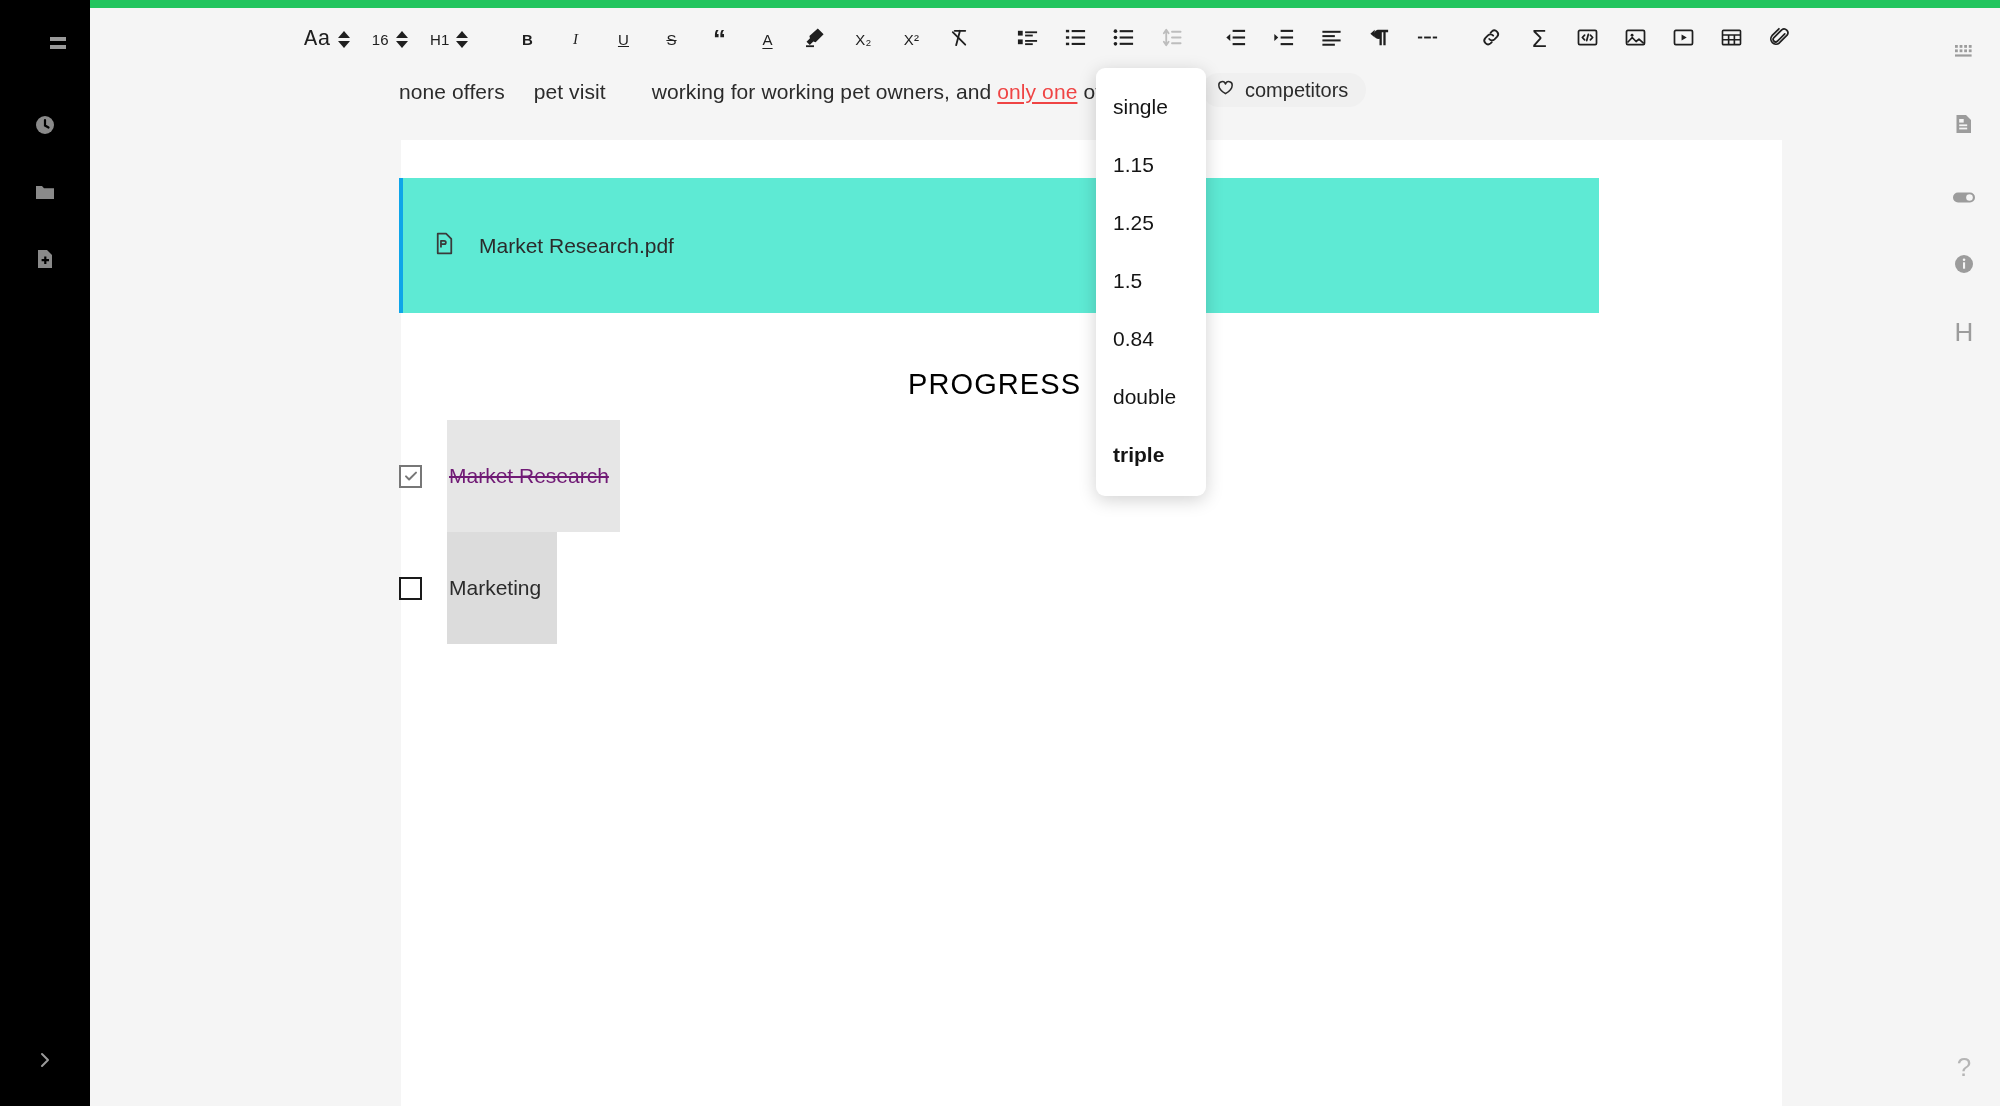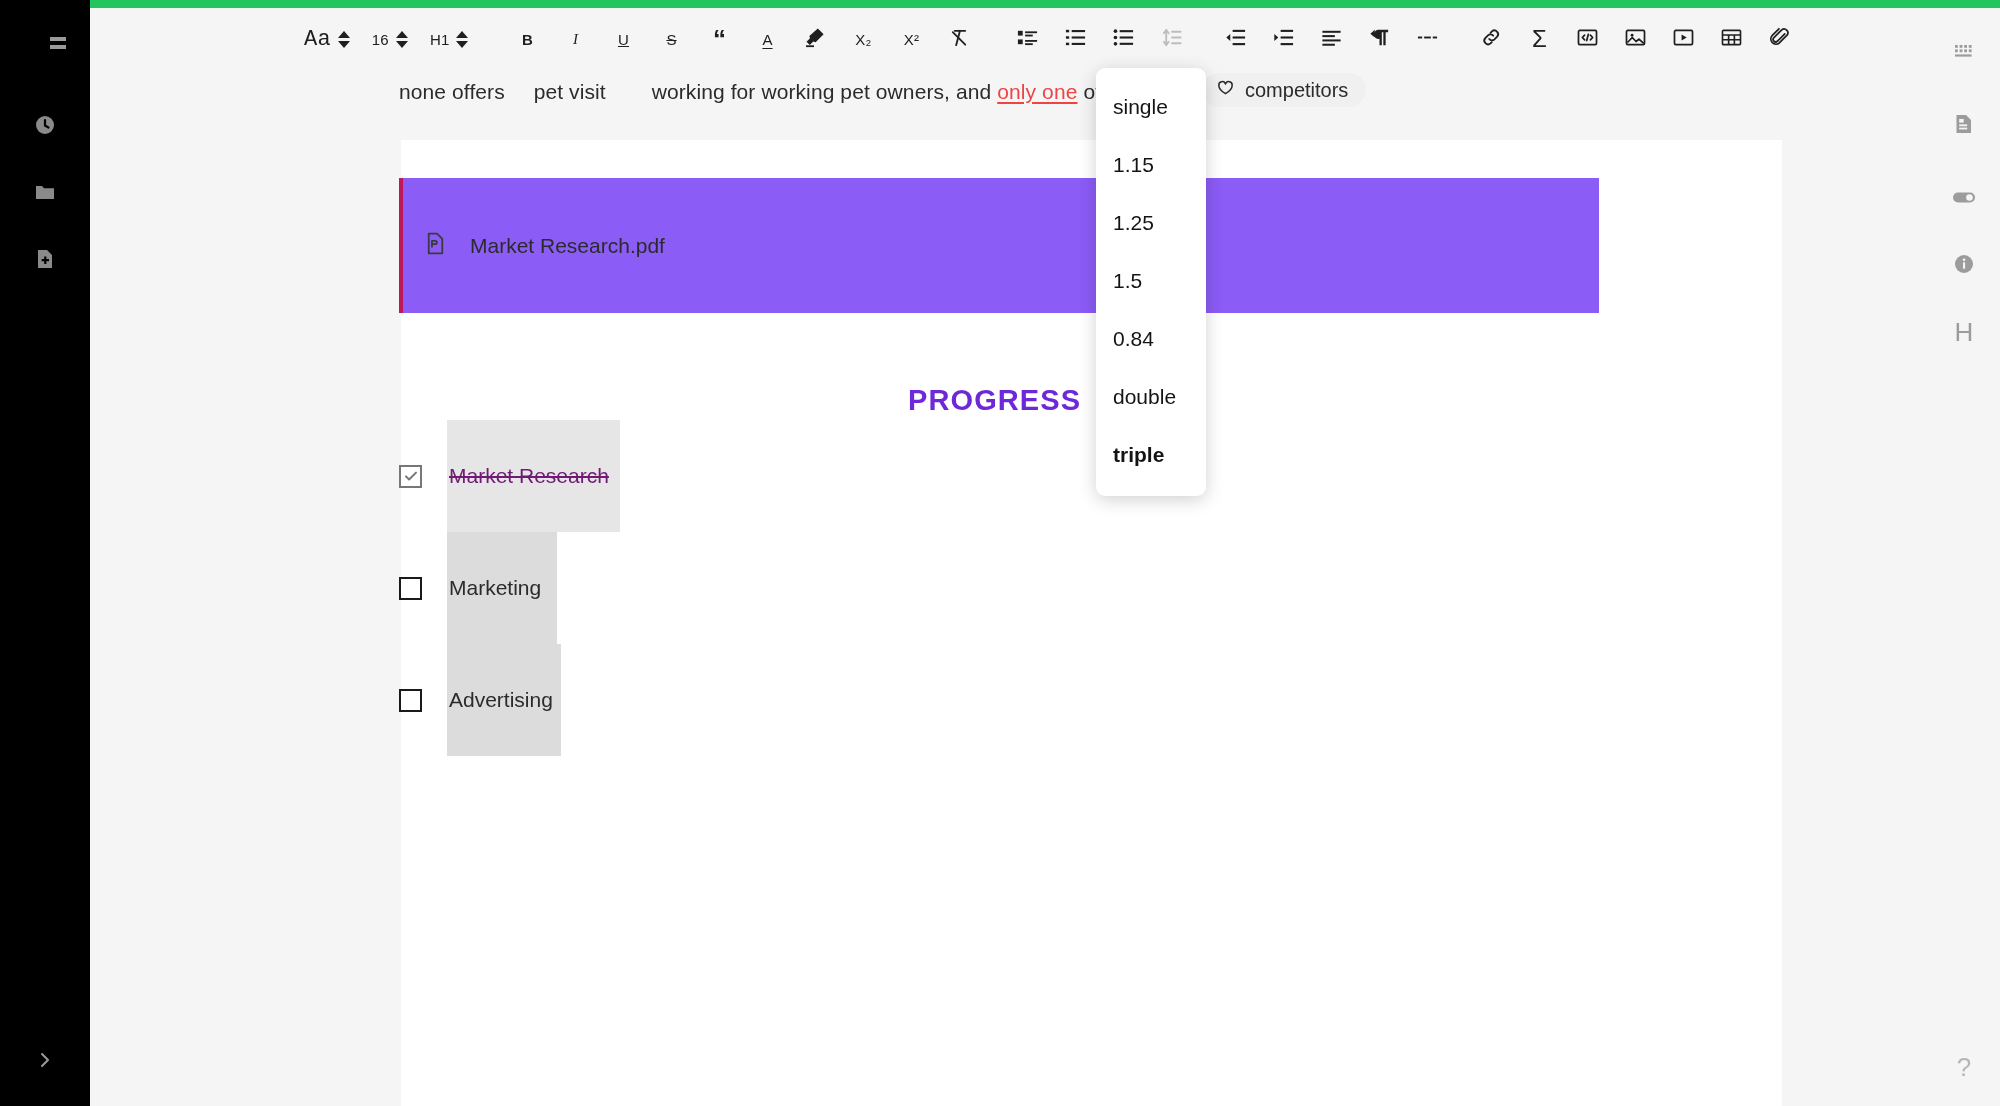--- a/index.html
+++ b/index.html
@@ -132,32 +132,32 @@
     position: absolute; left: 1202px; top: 73px;
     height: 34px; padding: 0 18px 0 14px;
     background: #f0f0f0; border-radius: 17px;
     display: flex; align-items: center; gap: 10px;
     font-size: 20px; color: #2b2b2b; cursor: pointer;
   }
 
   .attachment {
     position: absolute; left: 399px; top: 178px;
     width: 1200px; height: 135px;
-    background: #8b5cf6;
-    border-left: 4px solid #be185d;
+    background: #5eead4;
+    border-left: 4px solid #0ea5e9;
     display: flex; align-items: center;
-    padding-left: 20px; gap: 22px;
+    padding-left: 29px; gap: 22px;
     cursor: pointer;
   }
   .attach-name { font-size: 21px; color: #2b2b2b; }
 
   .progress-title {
-    position: absolute; left: 908px; top: 384px;
-    font-size: 29px; font-weight: bold; letter-spacing: 1.1px;
-    color: #6d28d9;
+    position: absolute; left: 908px; top: 368px;
+    font-size: 29px; font-weight: normal; letter-spacing: 1.1px;
+    color: #000000;
   }
 
   .checklist { position: absolute; left: 399px; top: 420px; }
   .check-row {
     position: relative;
     height: 112px;
     display: flex; align-items: center;
   }
   .cbox {
     width: 23px; height: 23px;
@@ -302,27 +302,20 @@
 
 
     <div class="check-row">
       <div class="cbox">
         
       </div>
       <div class="hl" style="width:110px;"></div>
       <span class="ctext">Marketing</span>
     </div>
 
-    <div class="check-row">
-      <div class="cbox">
-        
-      </div>
-      <div class="hl" style="width:114px;"></div>
-      <span class="ctext">Advertising</span>
-    </div>
 
   </div>
 
   <div class="toolbar">
     <div class="tb-sep" style="width:210px;"></div>
 
     <div class="tb-btn">
       <span class="tb-label serifish">Aa</span>
       <span class="stepper">
           <i class="up"></i>

